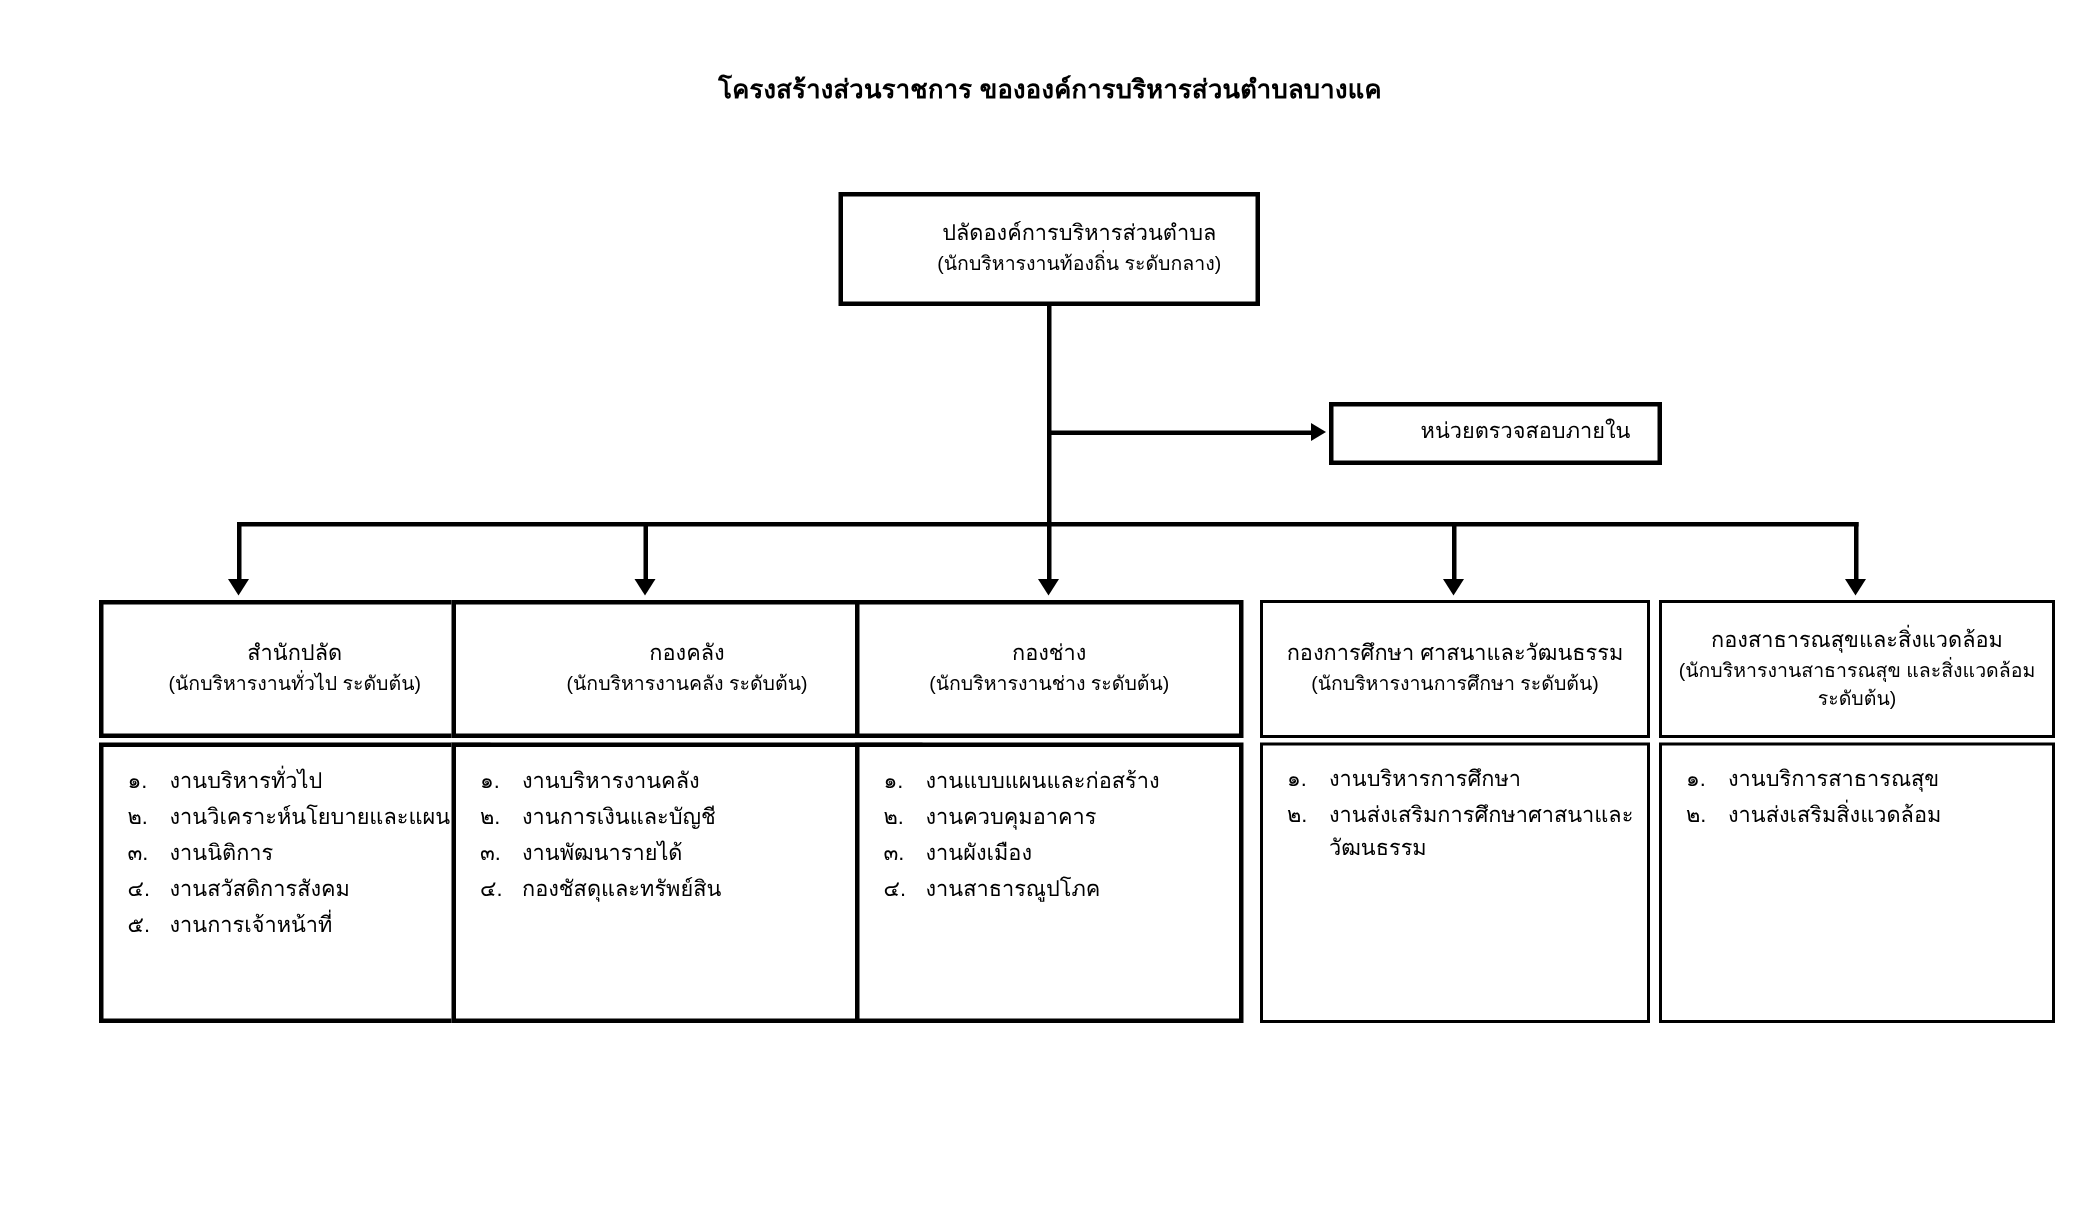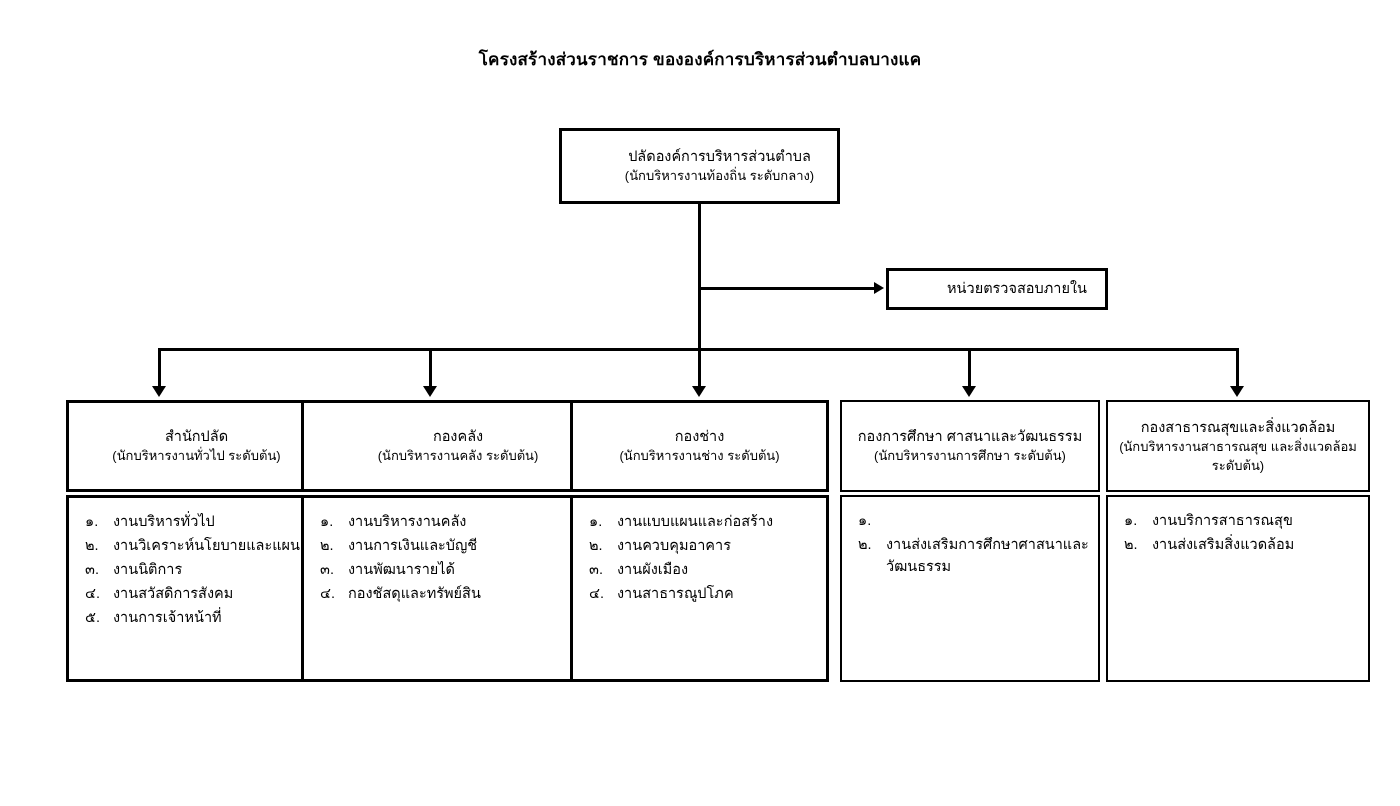--- a/index.html
+++ b/index.html
@@ -266,20 +266,21 @@
   </div>
 
   <div class="node-box dept-head col4">
     <span class="node-line">กองการศึกษา ศาสนาและวัฒนธรรม</span>
     <span class="node-line sub">(นักบริหารงานการศึกษา ระดับต้น)</span>
   </div>
   <div class="dept-body col4">
     <ol>
       <li>
           <span class="num">๑.</span>
+          <span class="txt">งานบริหารการศึกษา</span>
         </li>
       <li>
           <span class="num">๒.</span>
           <span class="txt">งานส่งเสริมการศึกษาศาสนาและวัฒนธรรม</span>
         </li>
     </ol>
   </div>
 
   <div class="node-box dept-head col5">
     <span class="node-line">กองสาธารณสุขและสิ่งแวดล้อม</span>

